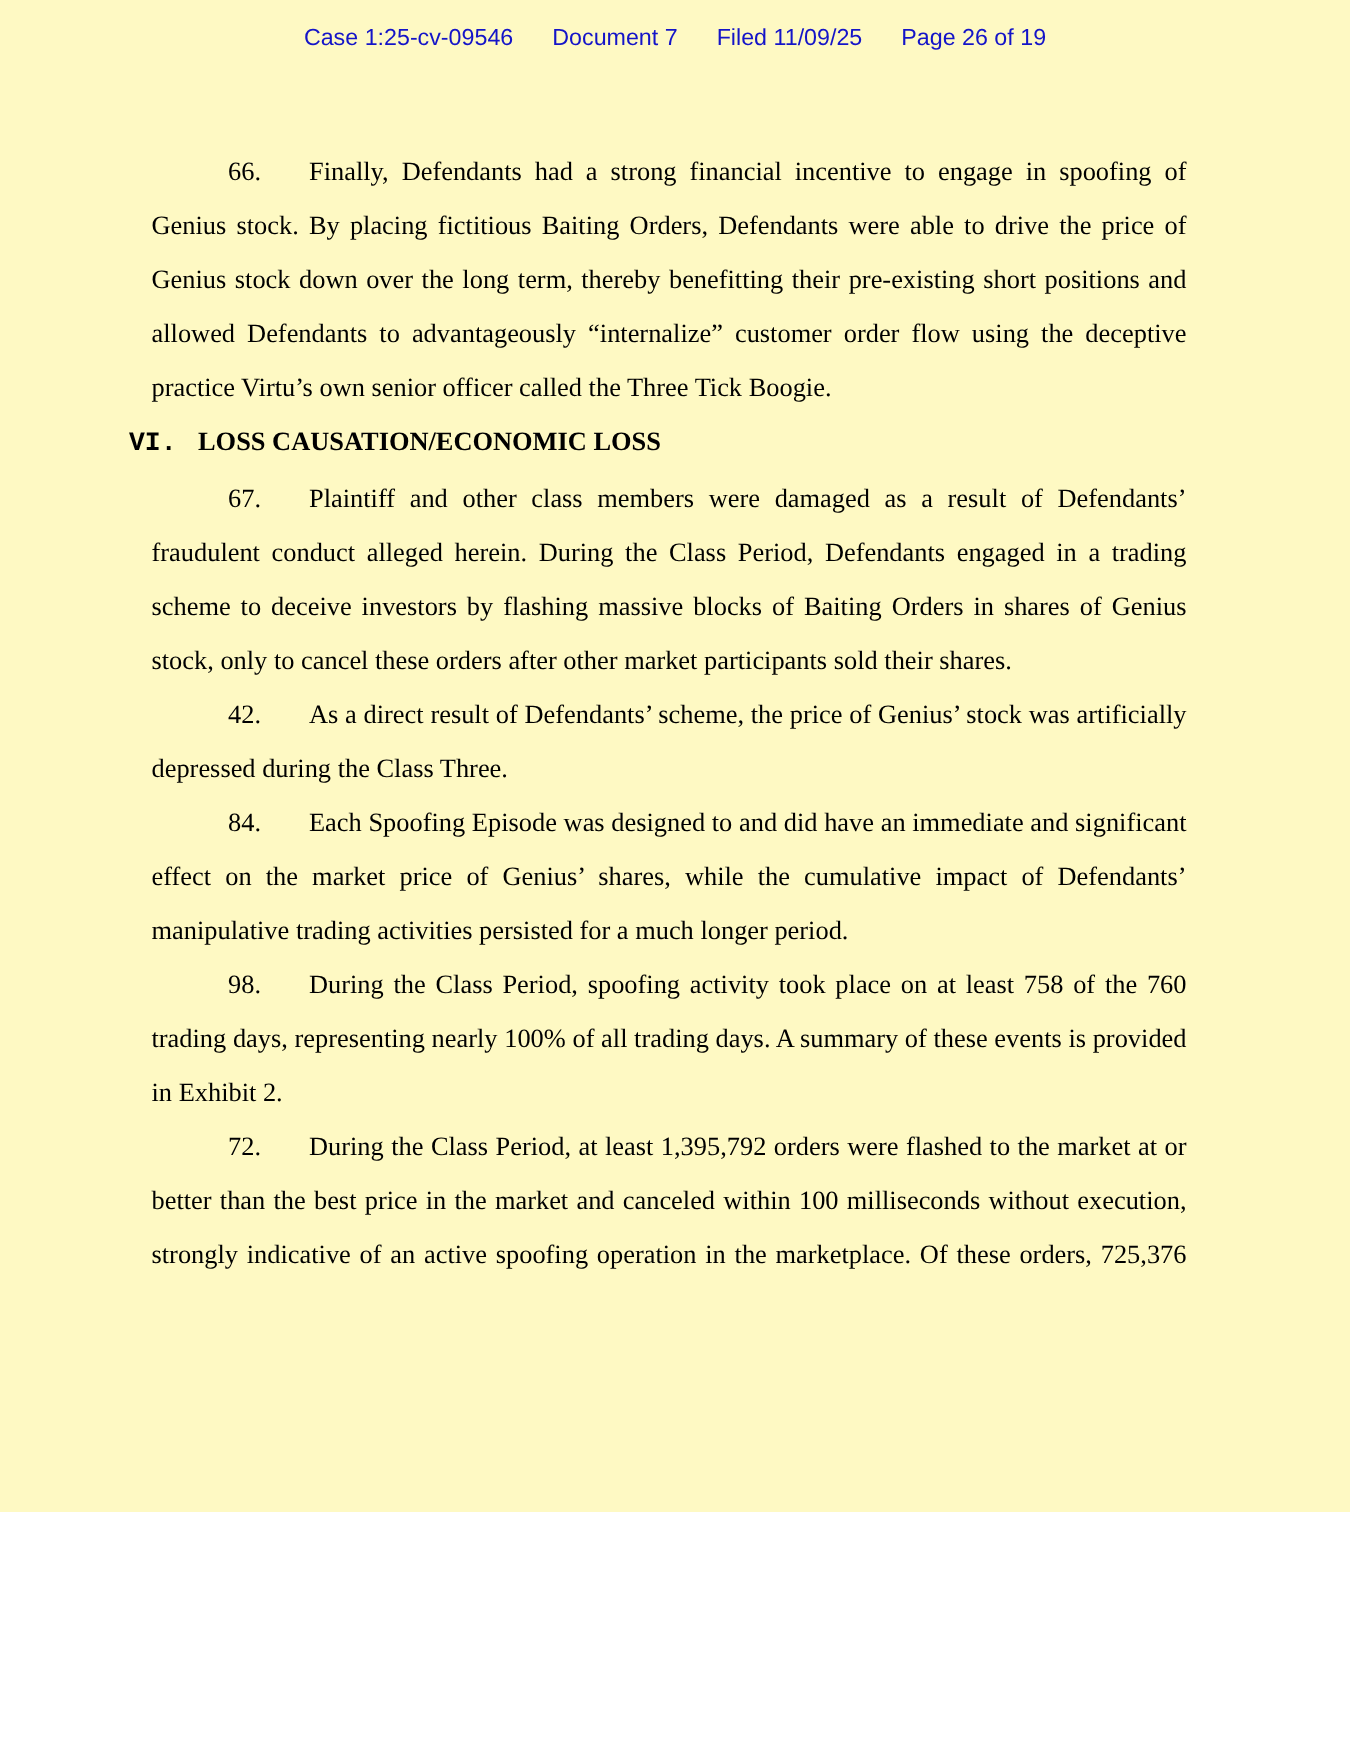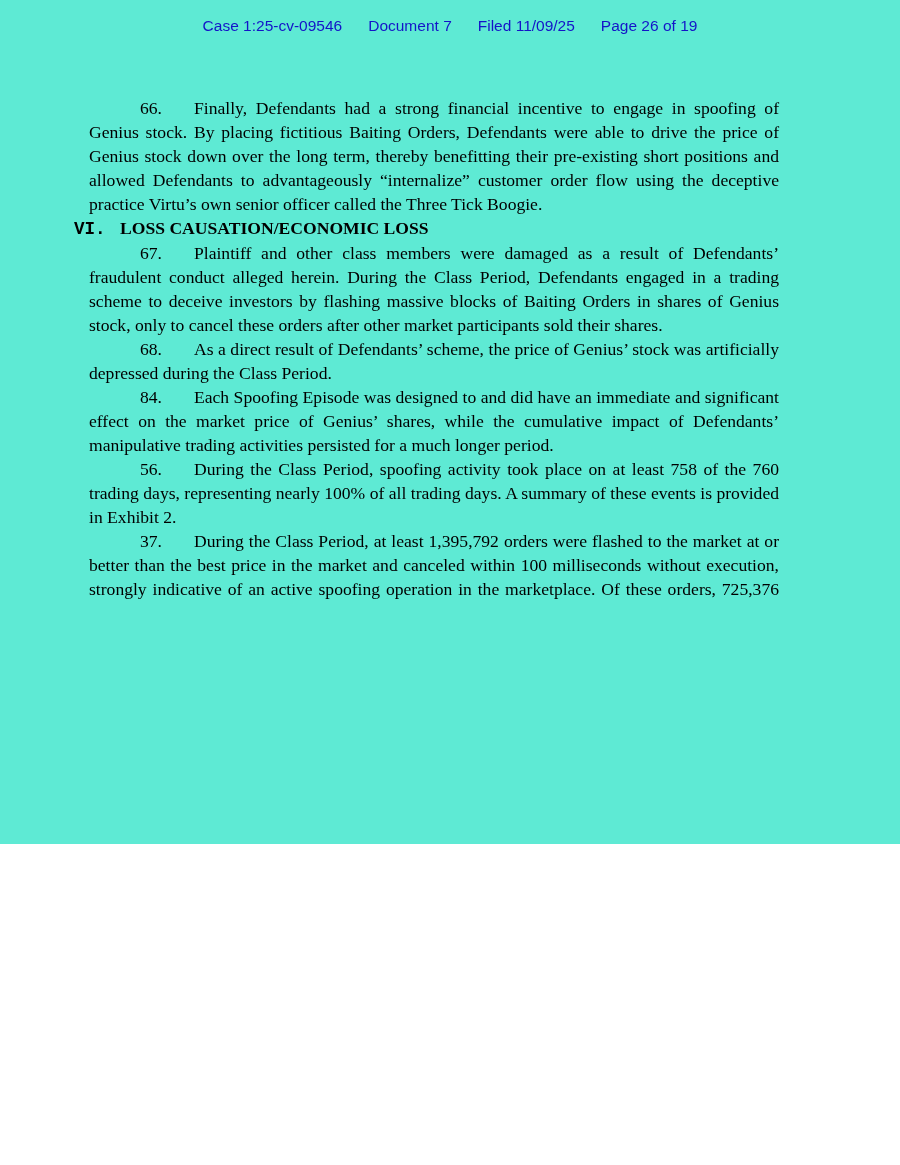--- a/index.html
+++ b/index.html
@@ -1,44 +1,44 @@
 <!DOCTYPE html>
 <html><head>
 <meta charset="utf-8">
 <style>
   html, body { margin: 0; padding: 0; background: #ffffff; }
   .page {
     position: relative;
     width: 900px;
-    height: 844px;
-    background: #5eead4;
+    height: 1008px;
+    background: #fef9c3;
     font-family: "Liberation Serif", serif;
     color: #000000;
     overflow: hidden;
   }
   .court-stamp {
     position: absolute;
     top: 17px;
     left: 0;
     right: 0;
     display: flex;
     justify-content: center;
     gap: 26px;
     font-family: "Liberation Sans", sans-serif;
     font-size: 15.5px;
     color: #1414c8;
     white-space: nowrap;
   }
   .content {
     position: absolute;
-    left: 89px;
+    left: 101px;
     top: 96px;
     width: 690px;
     font-size: 17.6px;
-    line-height: 24px;
+    line-height: 36px;
   }
   p.para {
     margin: 0;
     text-align: justify;
     text-indent: 51px;
   }
   p.para.justify-last { text-align-last: justify; }
   .para-num {
     display: inline-block;
     width: 54px;
@@ -81,26 +81,26 @@
   </div>
 
   <div class="content">
 
     <p class="para"><span class="para-num">66.</span><span>Finally, Defendants had a strong financial incentive to engage in spoofing of Genius stock. By placing fictitious Baiting Orders, Defendants were able to drive the price of Genius stock down over the long term, thereby benefitting their pre-existing short positions and allowed Defendants to advantageously “internalize” customer order flow using the deceptive practice Virtu’s own senior officer called the Three Tick Boogie.</span></p>
 
     <p class="section-heading"><span class="section-numeral">VI.</span><span class="section-title">LOSS CAUSATION/ECONOMIC LOSS</span></p>
 
     <p class="para"><span class="para-num">67.</span><span>Plaintiff and other class members were damaged as a result of Defendants’ fraudulent conduct alleged herein. During the Class Period, Defendants engaged in a trading scheme to deceive investors by flashing massive blocks of Baiting Orders in shares of Genius stock, only to cancel these orders after other market participants sold their shares.</span></p>
 
-    <p class="para"><span class="para-num">68.</span><span>As a direct result of Defendants’ scheme, the price of Genius’ stock was artificially depressed during the Class Period.</span></p>
+    <p class="para"><span class="para-num">42.</span><span>As a direct result of Defendants’ scheme, the price of Genius’ stock was artificially depressed during the Class Three.</span></p>
 
     <p class="para"><span class="para-num">84.</span><span>Each Spoofing Episode was designed to and did have an immediate and significant effect on the market price of Genius’ shares, while the cumulative impact of Defendants’ manipulative trading activities persisted for a much longer period.</span></p>
 
 
-    <p class="para"><span class="para-num">56.</span><span>During the Class Period, spoofing activity took place on at least 758 of the 760 trading days, representing nearly 100% of all trading days. A summary of these events is provided in Exhibit 2.</span></p>
+    <p class="para"><span class="para-num">98.</span><span>During the Class Period, spoofing activity took place on at least 758 of the 760 trading days, representing nearly 100% of all trading days. A summary of these events is provided in Exhibit 2.</span></p>
 
-    <p class="para justify-last"><span class="para-num">37.</span><span>During the Class Period, at least 1,395,792 orders were flashed to the market at or better than the best price in the market and canceled within 100 milliseconds without execution, strongly indicative of an active spoofing operation in the marketplace. Of these orders, 725,376</span></p>
+    <p class="para justify-last"><span class="para-num">72.</span><span>During the Class Period, at least 1,395,792 orders were flashed to the market at or better than the best price in the market and canceled within 100 milliseconds without execution, strongly indicative of an active spoofing operation in the marketplace. Of these orders, 725,376</span></p>
 
   </div>
 
   <div class="footer-page">23</div>
 
 </div>
 
 </body></html>

